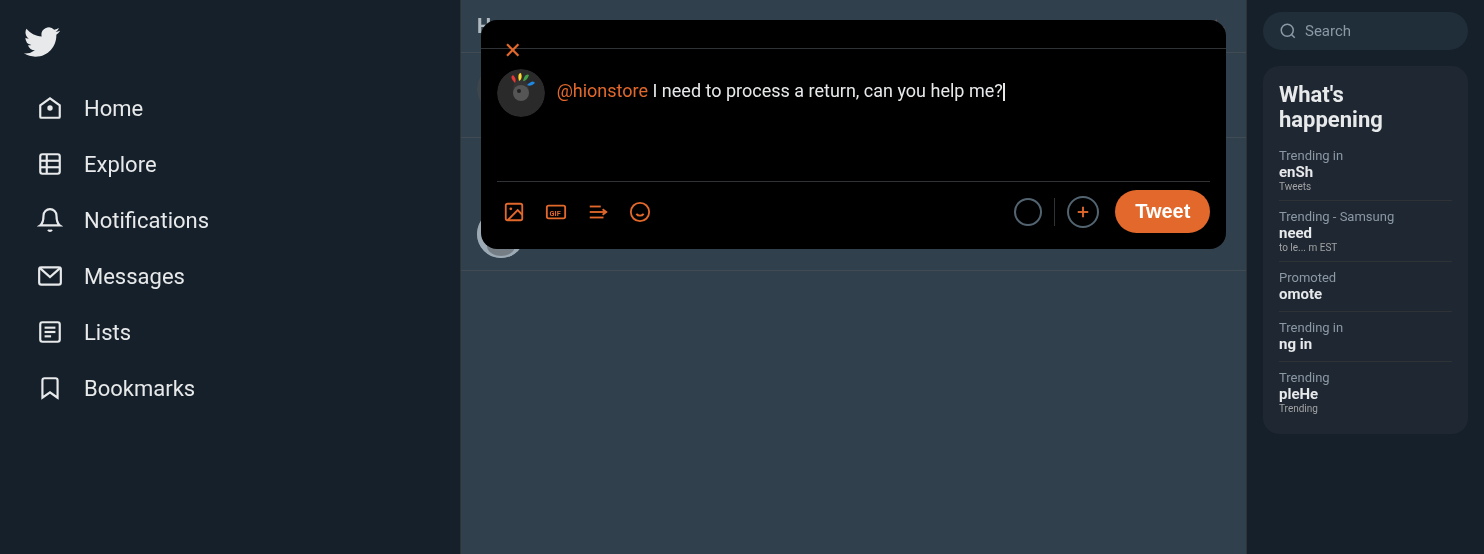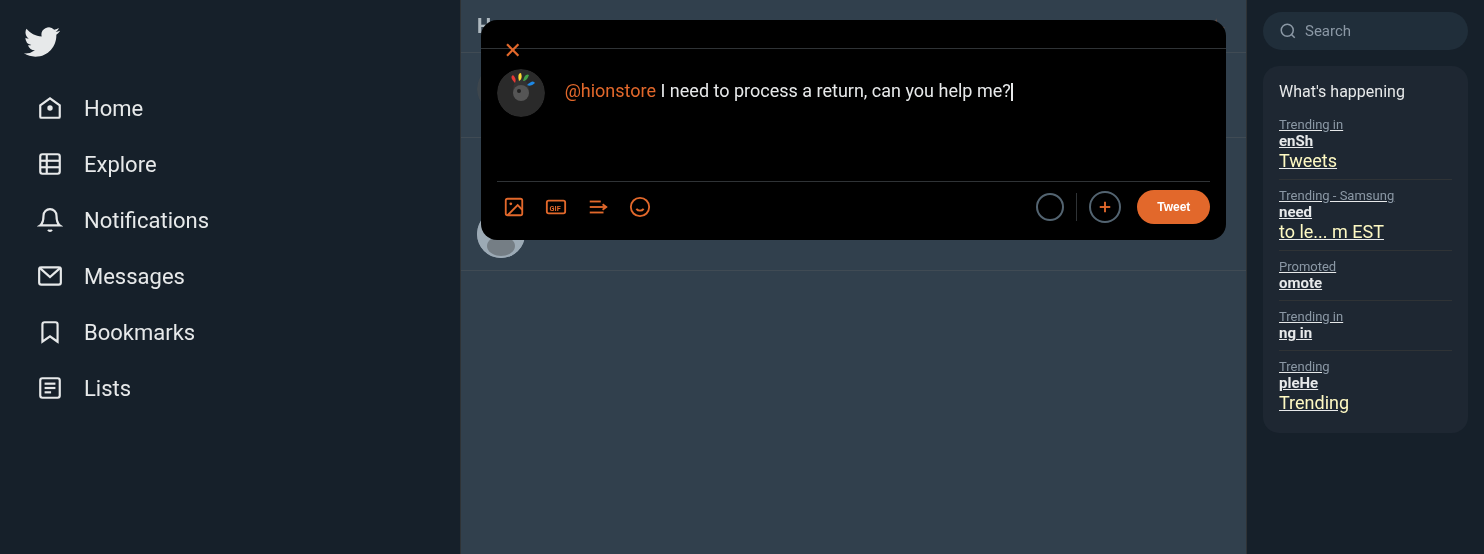--- a/index.html
+++ b/index.html
@@ -107,26 +107,25 @@
       font-size: 15px;
     }
     .trending-section {
       background: #1e2732;
       border-radius: 16px;
       padding: 12px 16px;
     }
     .trending-item {
       padding: 8px 0;
       border-bottom: 1px solid #2f3336;
-      text-decoration: underline;
     }
     .trending-item:last-child { border-bottom: none; }
     .trending-label { color: #8b98a5; font-size: 13px; }
     .trending-name { font-weight: 700; font-size: 15px; color: #e7e9ea; }
-    .trending-tweets { color: #fef9c3; font-size: 18px; }
+    .trending-tweets { color: #a3a3a3; font-size: 10px; }
 
     
     .modal-overlay {
       position: absolute;
       top: 0; left: 0; right: 0; bottom: 0;
       background: rgba(91, 112, 131, 0.4);
       display: flex;
       align-items: flex-start;
       justify-content: center;
       z-index: 100;
@@ -154,21 +153,21 @@
       justify-content: center;
       border-radius: 50%;
     }
     .modal-divider {
       height: 1px;
       background: #2f3336;
       margin: 12px -16px;
     }
     .modal-compose {
       display: flex;
-      gap: 20px;
+      gap: 12px;
       align-items: flex-start;
       padding: 8px 0 16px 0;
       min-height: 120px;
     }
     .compose-avatar {
       width: 48px;
       height: 48px;
       border-radius: 50%;
       flex-shrink: 0;
       overflow: hidden;
@@ -226,21 +225,21 @@
       color: #e2682b;
       font-size: 20px;
       cursor: pointer;
     }
     .tweet-button {
       background: #e2682b;
       color: white;
       border: none;
       border-radius: 9999px;
       padding: 10px 20px;
-      font-size: 12px;
+      font-size: 20px;
       font-weight: 700;
       cursor: pointer;
       margin-left: 8px;
     }
 
     
     .cursor {
       display: inline-block;
       width: 2px;
       height: 18px;
@@ -299,36 +298,36 @@
         <rect x="2" y="4" width="20" height="16" rx="2"></rect>
         <polyline points="2,4 12,13 22,4"></polyline>
       </svg>
     </div>
     <span class="sidebar-item-label">Messages</span>
   </div>
 
   <div class="sidebar-item">
     <div class="sidebar-item-icon">
       <svg width="26" height="26" viewBox="0 0 24 24" fill="none" stroke="#e7e9ea" stroke-width="2">
-        <path d="M19 21l-7-5-7 5V5a2 2 0 012-2h10a2 2 0 012 2z"></path>
-      </svg>
-    </div>
-    <span class="sidebar-item-label">Bookmarks</span>
-  </div>
-
-  <div class="sidebar-item">
-    <div class="sidebar-item-icon">
-      <svg width="26" height="26" viewBox="0 0 24 24" fill="none" stroke="#e7e9ea" stroke-width="2">
         <rect x="3" y="3" width="18" height="18" rx="2"></rect>
         <line x1="7" y1="8" x2="17" y2="8"></line>
         <line x1="7" y1="12" x2="17" y2="12"></line>
         <line x1="7" y1="16" x2="13" y2="16"></line>
       </svg>
     </div>
     <span class="sidebar-item-label">Lists</span>
+  </div>
+
+  <div class="sidebar-item">
+    <div class="sidebar-item-icon">
+      <svg width="26" height="26" viewBox="0 0 24 24" fill="none" stroke="#e7e9ea" stroke-width="2">
+        <path d="M19 21l-7-5-7 5V5a2 2 0 012-2h10a2 2 0 012 2z"></path>
+      </svg>
+    </div>
+    <span class="sidebar-item-label">Bookmarks</span>
   </div>
 </nav>
 
 <div class="main-area">
   <div class="main-header">
     <span>Home</span>
   </div>
 
   <div class="feed-item">
     <div class="avatar">
@@ -441,21 +440,21 @@
 <div class="right-sidebar">
   <div class="search-bar">
     <svg width="18" height="18" viewBox="0 0 24 24" fill="none" stroke="#8b98a5" stroke-width="2">
       <circle cx="11" cy="11" r="8"></circle>
       <line x1="21" y1="21" x2="16.65" y2="16.65"></line>
     </svg>
     <span style="color:#8b98a5;">Search</span>
   </div>
 
   <div class="trending-section">
-    <div style="padding: 4px 0 8px 0; font-weight: 400; font-size: 16px; color:#e7e9ea;">What's happening</div>
+    <div style="padding: 4px 0 8px 0; font-weight: 700; font-size: 22px; color:#e7e9ea;">What's happening</div>
 
     <div class="trending-item">
       <div class="trending-label">Trending in</div>
       <div class="trending-name">enSh</div>
       <div class="trending-tweets">Tweets</div>
     </div>
 
     <div class="trending-item">
       <div class="trending-label">Trending - Samsung</div>
       <div class="trending-name">need</div>

